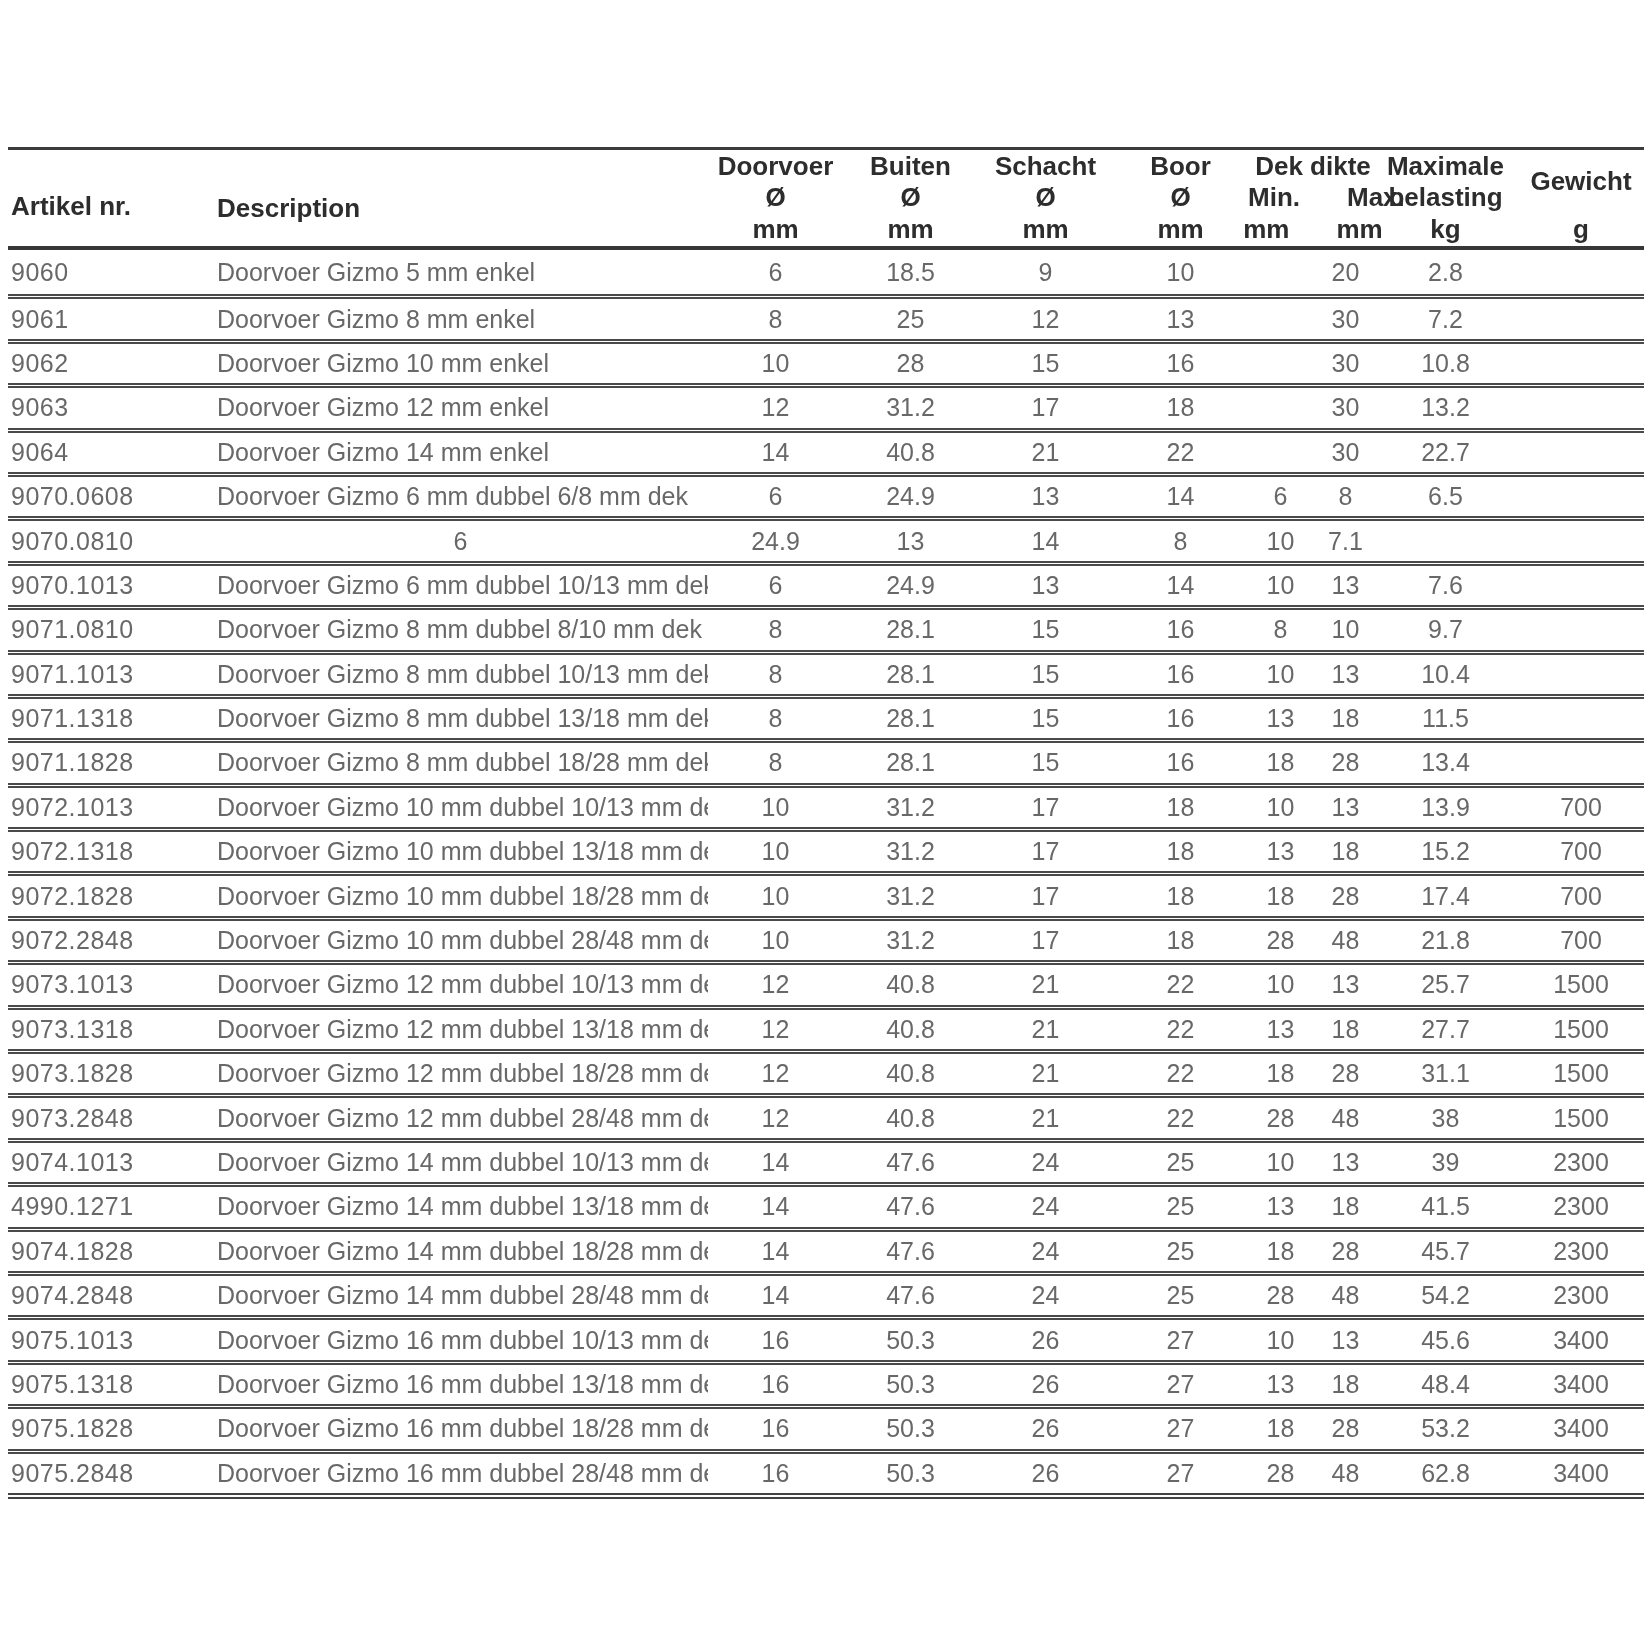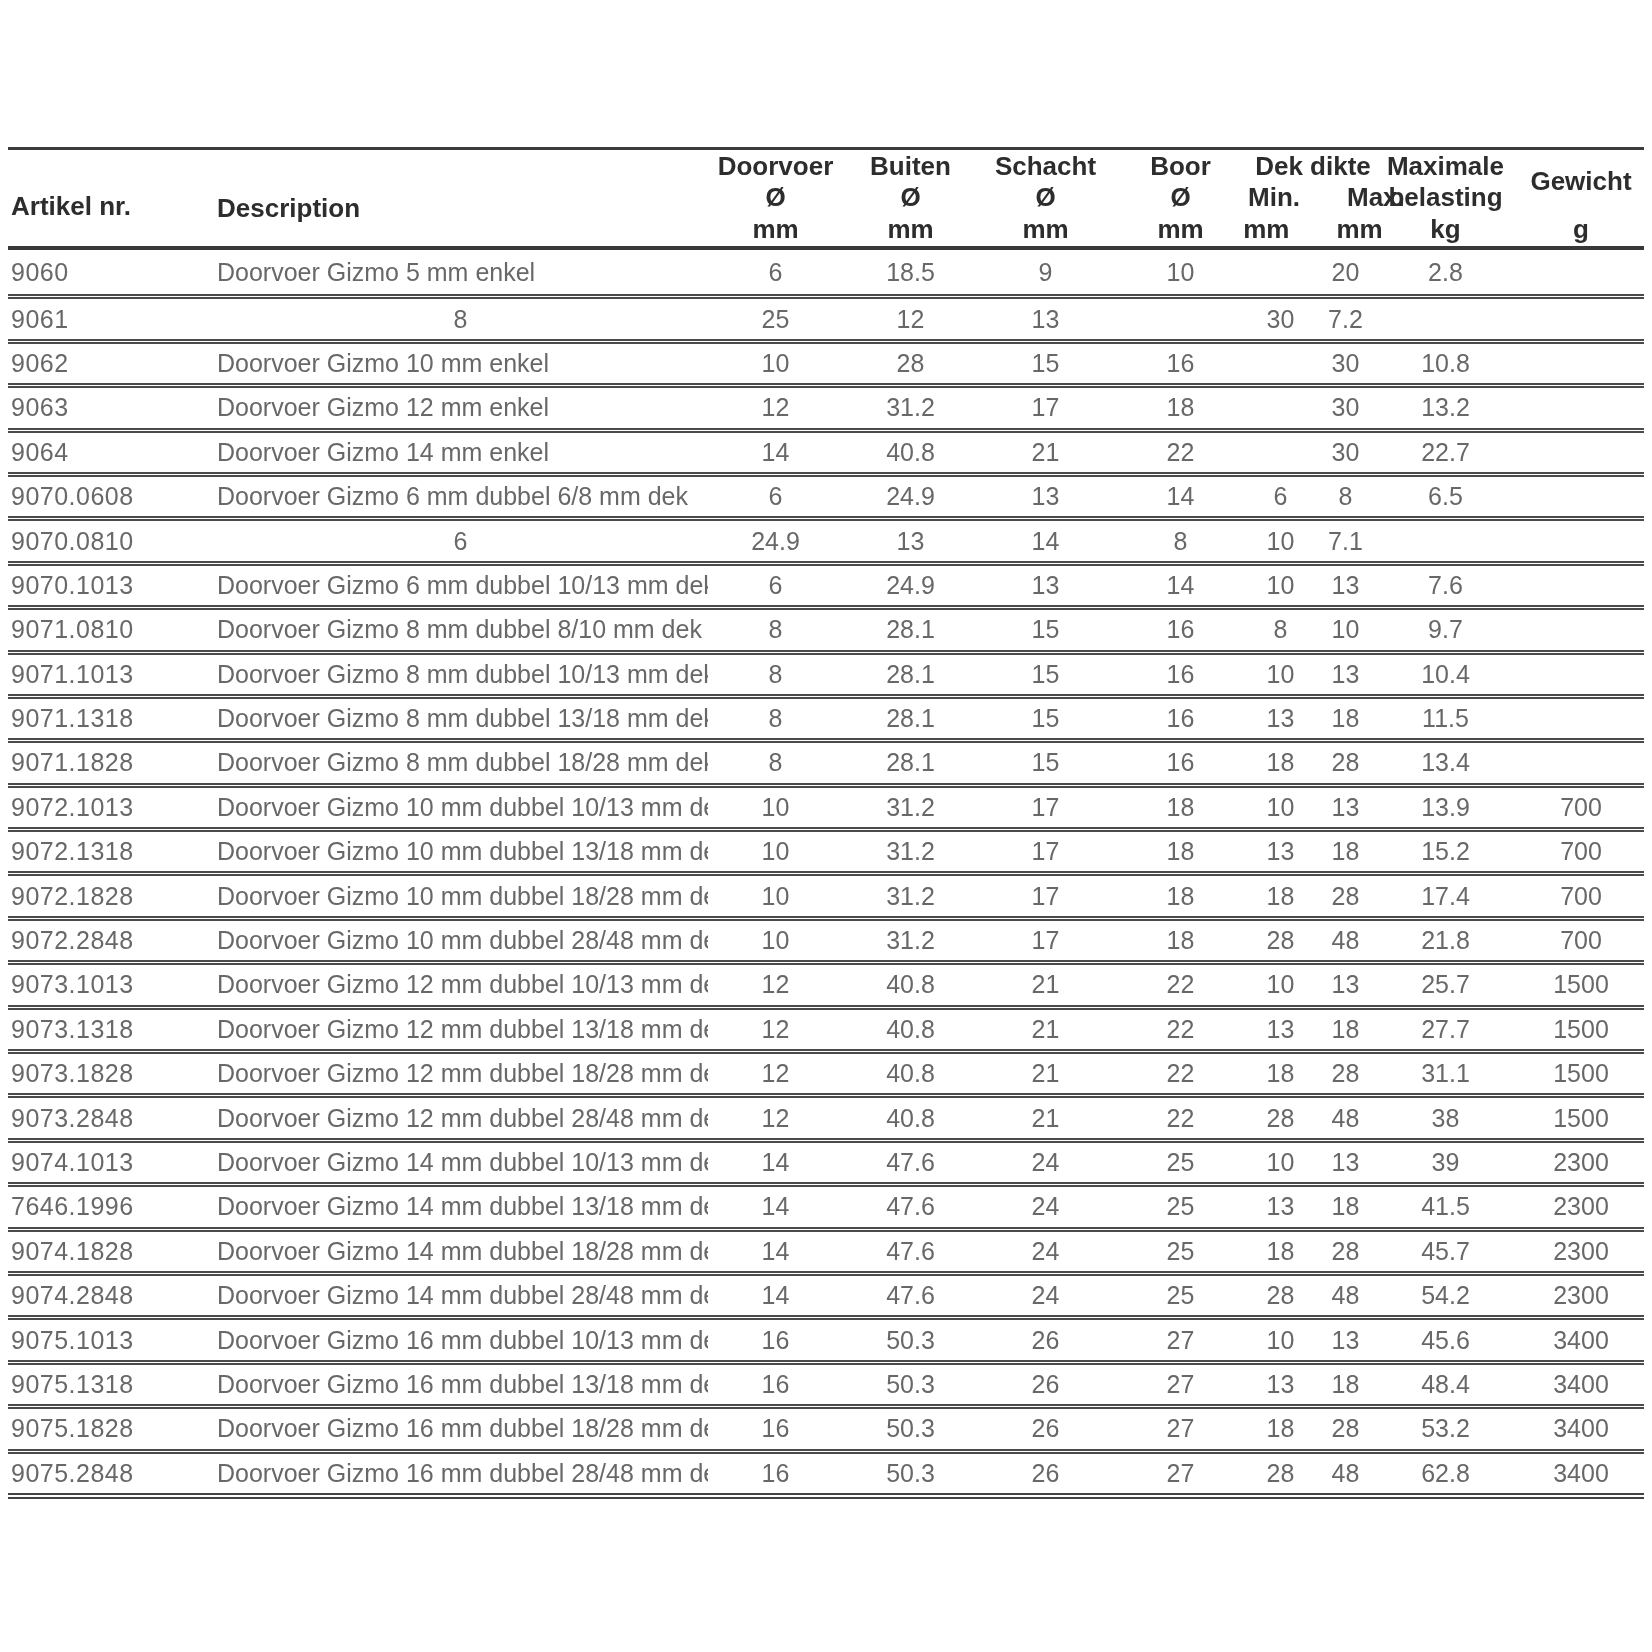--- a/index.html
+++ b/index.html
@@ -171,20 +171,21 @@
           <div class="cell">18.5</div>
           <div class="cell">9</div>
           <div class="cell">10</div>
           <div class="cell"></div>
           <div class="cell">20</div>
           <div class="cell">2.8</div>
           <div class="cell"></div>
         </div>
         <div class="row">
           <div class="cell left c-artikel">9061</div>
+          <div class="cell left c-descr">Doorvoer Gizmo 8 mm enkel</div>
           <div class="cell">8</div>
           <div class="cell">25</div>
           <div class="cell">12</div>
           <div class="cell">13</div>
           <div class="cell"></div>
           <div class="cell">30</div>
           <div class="cell">7.2</div>
           <div class="cell"></div>
         </div>
         <div class="row">
@@ -408,21 +409,21 @@
           <div class="cell">14</div>
           <div class="cell">47.6</div>
           <div class="cell">24</div>
           <div class="cell">25</div>
           <div class="cell">10</div>
           <div class="cell">13</div>
           <div class="cell">39</div>
           <div class="cell">2300</div>
         </div>
         <div class="row">
-          <div class="cell left c-artikel">7646.1996</div>
+          <div class="cell left c-artikel">4990.1271</div>
           <div class="cell left c-descr">Doorvoer Gizmo 14 mm dubbel 13/18 mm dek</div>
           <div class="cell">14</div>
           <div class="cell">47.6</div>
           <div class="cell">24</div>
           <div class="cell">25</div>
           <div class="cell">13</div>
           <div class="cell">18</div>
           <div class="cell">41.5</div>
           <div class="cell">2300</div>
         </div>

